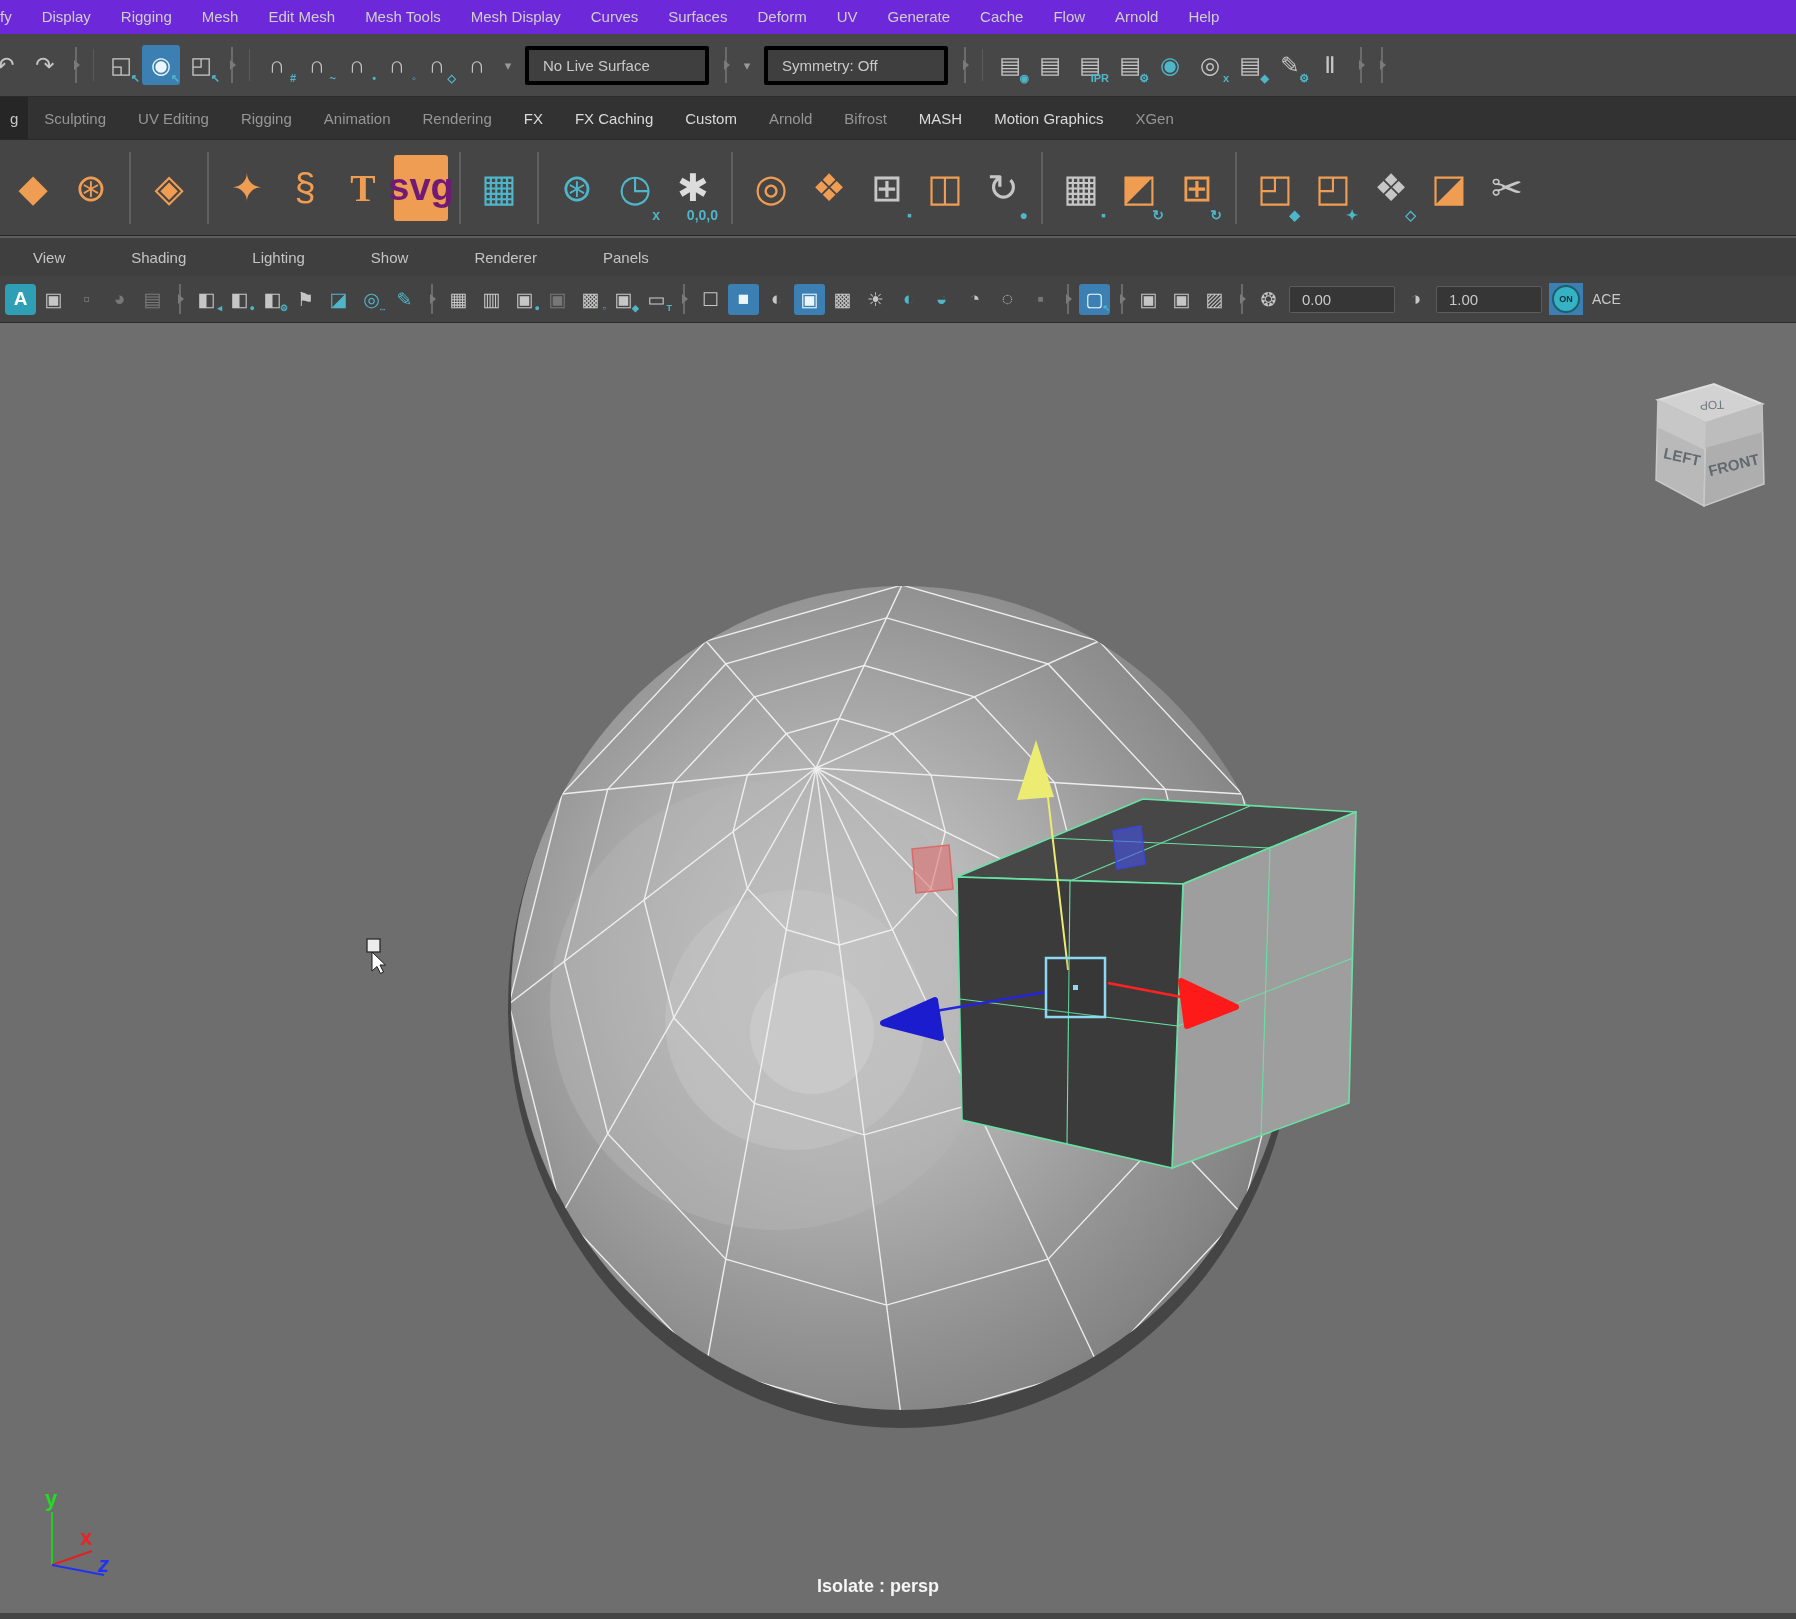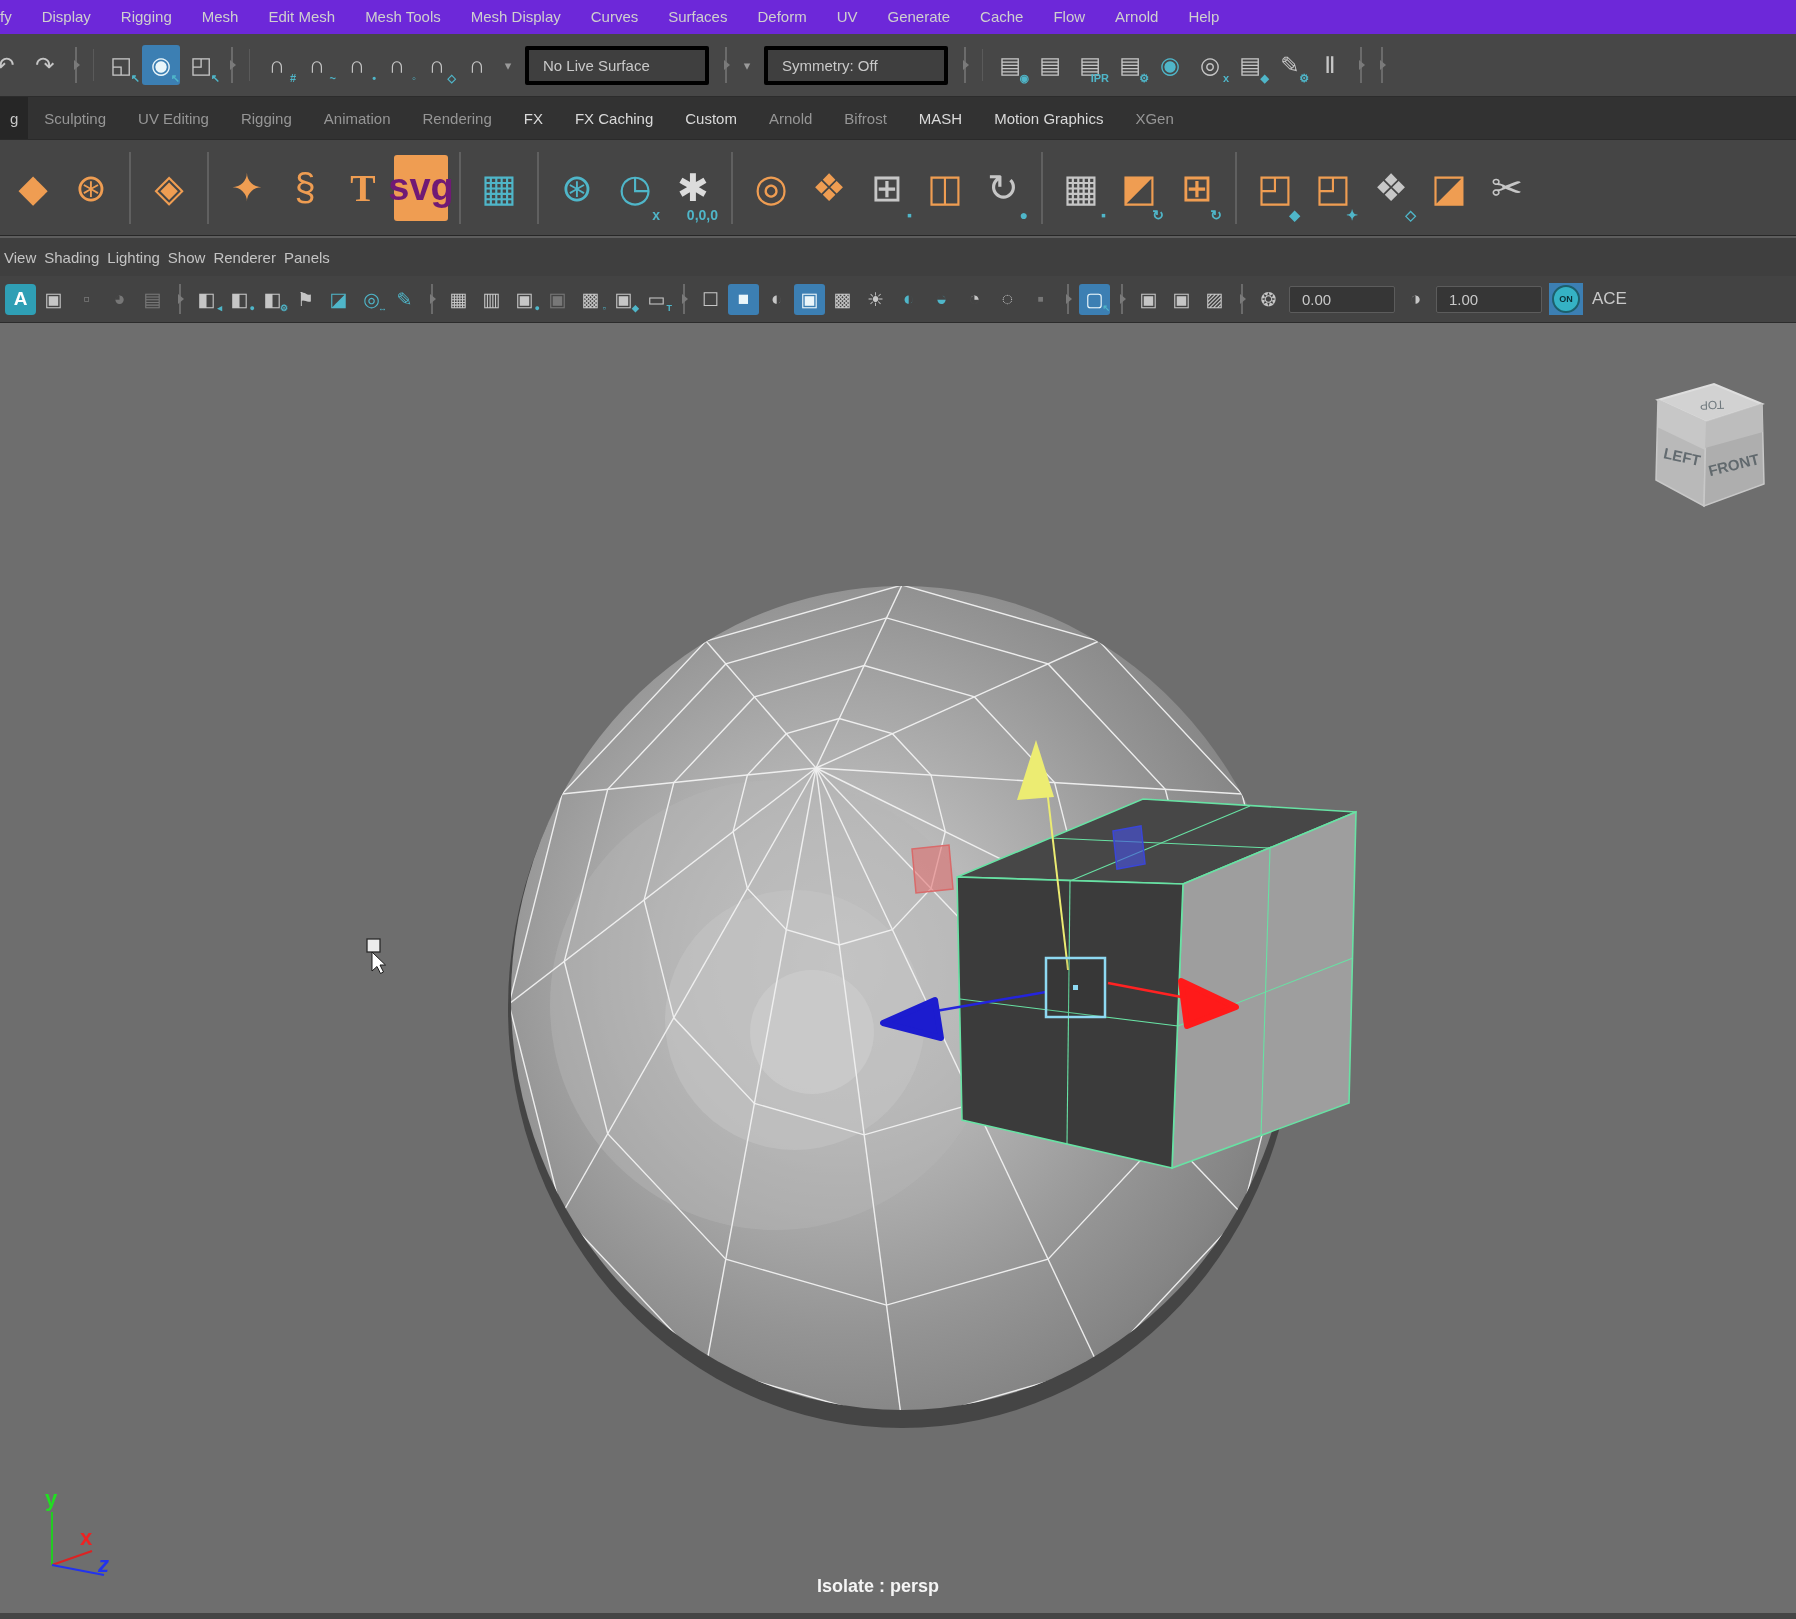--- a/index.html
+++ b/index.html
@@ -40,32 +40,32 @@
   .tab.active{background:#262626;color:#c8c8c8;padding:0 10px}
   .tab.bright{color:#dadada}
   
   .shelf{height:95px;background:#454545;display:flex;align-items:center;padding:0 4px;border-bottom:1px solid #272727;overflow:hidden}
   .shelf .ic{width:54px;height:66px;font-size:38px;margin:0 2px}
   .shelf .ic .sub{font-size:14px;right:2px;bottom:0}
   .shelf .sep{height:72px;margin:0 9px;background:#606060;width:2px}
   
   .panelwrap{border-top:2px solid #5d5d5d}
   .panelmenus{height:38px;background:#3f3f3f;display:flex;align-items:center;color:#c4c4c4;font-size:15px}
-  .panelmenus .mi{padding:0 4px;cursor:default}
+  .panelmenus .mi{padding:0 33px;cursor:default}
   .paneltools{height:46px;background:#434343;display:flex;align-items:center;padding:0 4px;border-bottom:1px solid #2c2c2c;overflow:hidden}
   .paneltools .ic{width:31px;height:31px;font-size:19px;margin:0 1px}
   .paneltools .ic .sub{font-size:9px}
   .paneltools .handle{height:30px}
   .paneltools .handle:before{height:30px}
   .paneltools .handle:after{top:10px}
   .numfield{background:#363636;border:1px solid #5c5c5c;border-radius:2px;color:#c9c9c9;font-size:15px;padding:4px 12px;margin:0 4px;min-width:80px;cursor:default}
   .onbtn{background:#3c7fb3;border-radius:0;width:34px;height:32px;display:flex;align-items:center;justify-content:center;margin:0 3px}
   .onbtn i{background:#35b2c4;border:2px solid #1d5f6b;border-radius:50%;width:24px;height:24px;display:flex;align-items:center;justify-content:center;
            font-style:normal;font-size:9px;font-weight:bold;color:#0c3138}
-  .vtname{color:#c9c9c9;font-size:17px;margin-left:6px;white-space:nowrap}
+  .vtname{color:#c9c9c9;font-size:14px;margin-left:6px;white-space:nowrap}
   
   .viewport{position:absolute;left:0;top:324px;width:1796px;height:1295px;background:#6e6e6e;overflow:hidden}
   .viewport svg{display:block}
   .bottomstrip{position:absolute;left:0;bottom:0;width:100%;height:6px;background:#454545}
   text{font-family:"Liberation Sans",sans-serif}
 </style>
 </head>
 <body>
 
 <div class="menubar" id="menubar">

